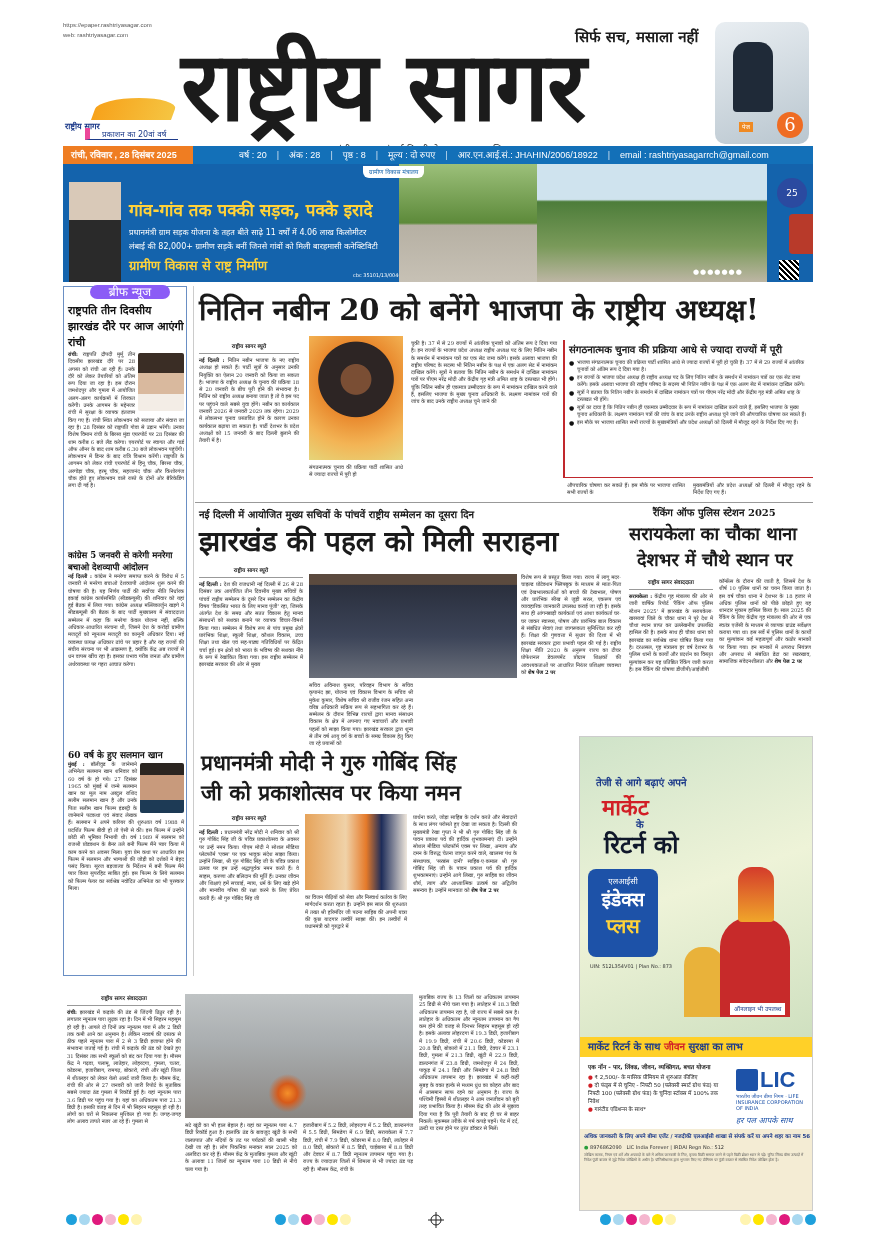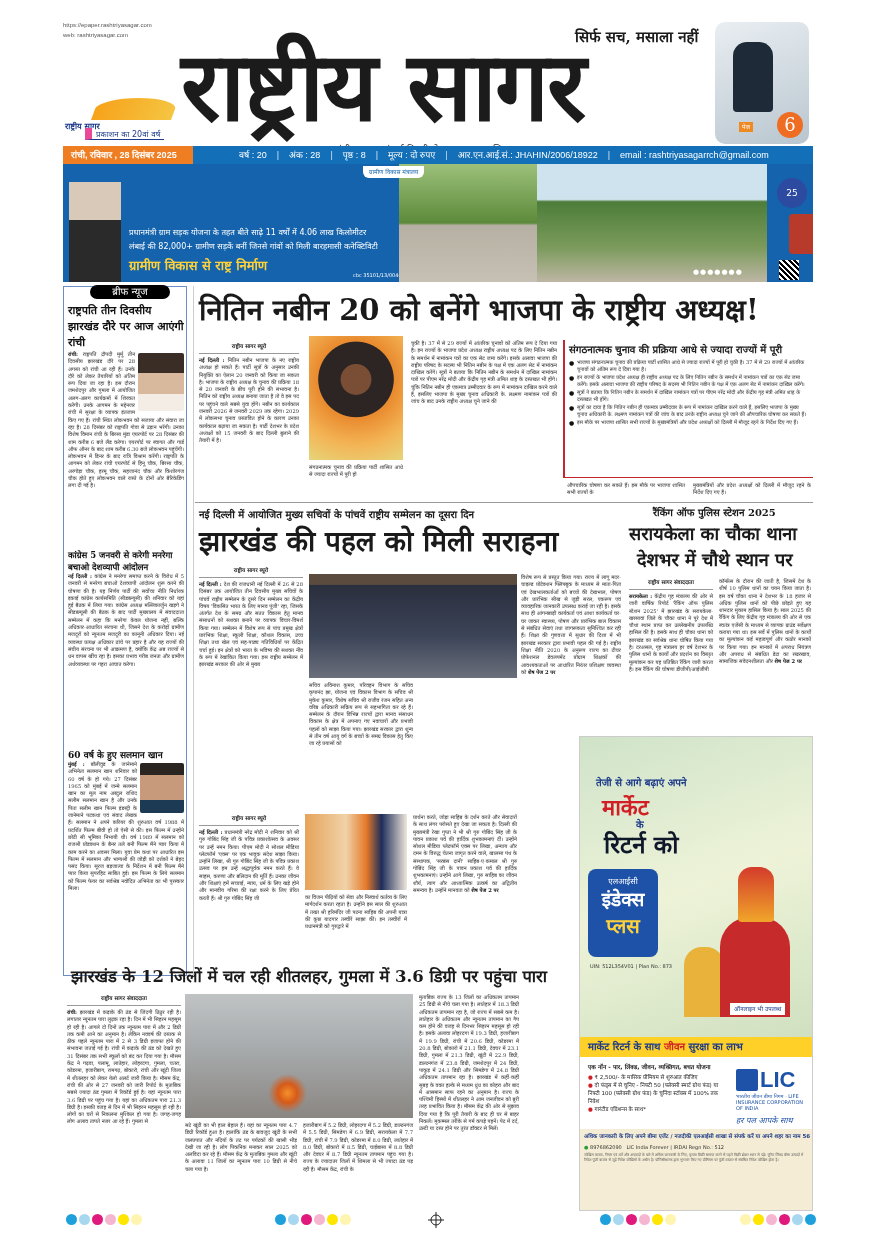--- a/index.html
+++ b/index.html
@@ -4,21 +4,21 @@
 <style>
 *{box-sizing:border-box;margin:0;padding:0}
 body{width:877px;height:1241px;background:#fff;font-family:"DejaVu Sans","Liberation Sans",sans-serif;color:#222;position:relative;overflow:hidden}
 .page{position:absolute;left:63px;top:18px;width:750px;height:1200px}
 
 .urls{position:absolute;left:0;top:2px;font-size:6px;color:#555;line-height:10px;font-family:"Liberation Sans",sans-serif}
 .logo20{position:absolute;left:2px;top:24px;width:110px;height:92px}
 .logo20 .num{position:absolute;left:2px;top:-8px;font-size:78px;font-weight:900;color:#1d3b8a;font-family:"Liberation Sans",sans-serif;letter-spacing:-6px;line-height:90px}
 .logo20 .wave{position:absolute;left:30px;top:56px;width:80px;height:22px;border-radius:50% 50% 0 0;background:linear-gradient(90deg,#f7a21b,#f5c542);transform:skewX(-20deg)}
 .logo20 .brand{position:absolute;left:0;top:78px;font-size:8px;color:#1d3b8a;font-weight:bold}
-.pubyr{position:absolute;left:22px;top:110px;font-size:8px;color:#1d3b8a;border-left:7px solid #ec4899;border-bottom:1px solid #1d3b8a;padding:0 4px}
+.pubyr{position:absolute;left:22px;top:110px;font-size:8px;color:#1d3b8a;border-left:5px solid #ec4899;border-bottom:1px solid #1d3b8a;padding:0 12px}
 .title{position:absolute;left:118px;top:14px;font-size:96px;font-weight:900;line-height:110px;color:#1b1b1b;font-family:"DejaVu Serif",serif;letter-spacing:-2px;white-space:nowrap}
 .tagline{position:absolute;left:512px;top:8px;font-size:15px;font-weight:bold;color:#1b1b1b;font-family:"DejaVu Serif",serif}
 .subline{position:absolute;left:272px;top:124px;font-size:10px;color:#222;font-family:"DejaVu Serif",serif}
 .promo{position:absolute;left:652px;top:4px;width:94px;height:122px;border-radius:10px;background:linear-gradient(160deg,#e9eef2,#b9c6cf);overflow:hidden}
 .promo .pnum{position:absolute;right:6px;bottom:6px;width:26px;height:26px;border-radius:50%;background:#ef6c23;color:#fff;text-align:center;font-size:18px;line-height:26px;font-family:"DejaVu Serif",serif}
 .promo .ptag{position:absolute;left:24px;bottom:12px;background:#ef8a23;color:#fff;font-size:6px;padding:1px 3px}
 .promo .fig{position:absolute;left:18px;top:20px;width:40px;height:70px;background:#1f2a38;border-radius:14px 14px 4px 4px}
 .infobar{position:absolute;left:0;top:128px;width:750px;height:18px;background:#1370b8;color:#fff;font-size:9px;line-height:18px;display:flex;font-family:"Liberation Sans",sans-serif}
 .infobar .date{background:#ef7d22;padding:0 8px;width:130px;font-weight:bold}
 .infobar .meta{display:flex;gap:10px;padding-left:46px;white-space:nowrap}
@@ -33,21 +33,21 @@
 .banner .code{position:absolute;left:290px;top:108px;font-size:5px;color:#fff}
 .banner .ministry{position:absolute;left:300px;top:2px;font-size:6px;color:#1463ac;background:#fff;padding:2px 6px;border-radius:0 0 6px 6px}
 .banner .ph1{position:absolute;left:336px;top:0;width:138px;height:118px;background:linear-gradient(180deg,#9cc07a 0,#5d8a3a 50%,#b6b0a3 52%,#c7c1b5 100%)}
 .banner .tractor{position:absolute;left:390px;top:50px;width:50px;height:40px;background:#b83a2a;border-radius:4px}
 .banner .ph2{position:absolute;left:474px;top:0;width:230px;height:118px;background:linear-gradient(180deg,#cfe3ee 0,#cfe3ee 30%,#4d7d3a 32%,#7a9a5a 70%,#bdb6a4 100%)}
 .banner .badge{position:absolute;left:714px;top:14px;width:30px;height:30px;border-radius:50%;background:#2b4aa0;color:#fff;font-size:9px;text-align:center;line-height:30px}
 .banner .qr{position:absolute;left:716px;top:96px;width:20px;height:20px;background:repeating-linear-gradient(45deg,#000 0 2px,#fff 2px 4px)}
 .banner .social{position:absolute;left:630px;top:104px;font-size:7px;color:#fff;letter-spacing:1px}
 
 .leftcol{position:absolute;left:0;top:268px;width:124px;height:690px;border:1px solid #6a8fc4}
-.pill{position:absolute;left:26px;top:-2px;width:80px;height:14px;background:#000000;color:#fff;font-size:10px;text-align:center;line-height:14px;border-radius:7px}
+.pill{position:absolute;left:26px;top:-2px;width:80px;height:14px;background:#8b5cf6;color:#fff;font-size:12px;text-align:center;line-height:14px;border-radius:7px}
 .lhead{font-weight:bold;color:#111;font-family:"DejaVu Serif",serif}
 .small{font-size:5.2px;line-height:7.3px;color:#333;text-align:justify;font-family:"DejaVu Serif",serif}
 .small b{color:#111}
 .bnews{position:absolute;left:4px}
 .photo{background:#c9b9a8;border-radius:2px}
 
 .hl{position:absolute;font-weight:bold;color:#1a1a1a;white-space:nowrap;font-family:"DejaVu Serif",serif}
 .byline{font-size:5.5px;font-weight:bold;text-align:center;border-bottom:1px solid #999;padding-bottom:3px;margin-bottom:3px;font-family:"DejaVu Serif",serif}
 .col{position:absolute}
 .pic{position:absolute;overflow:hidden}
@@ -128,20 +128,21 @@
       <span>मूल्य : दो रुपए</span>
         <span class="sep">|</span>
       <span>आर.एन.आई.सं.: JHAHIN/2006/18922</span>
         <span class="sep">|</span>
       <span>email : rashtriyasagarrch@gmail.com</span>
     </div>
   </div>
 
   <div class="banner">
     <div class="pm"></div>
+    <div class="h1">गांव-गांव तक पक्की सड़क, पक्के इरादे</div>
     <div class="l1">प्रधानमंत्री ग्राम सड़क योजना के तहत बीते साढ़े 11 वर्षों में 4.06 लाख किलोमीटर</div>
     <div class="l2">लंबाई की 82,000+ ग्रामीण सड़कें बनीं जिनसे गांवों को मिली बारहमासी कनेक्टिविटी</div>
     <div class="h2">ग्रामीण विकास से राष्ट्र निर्माण</div>
     <div class="code">cbc 35101/13/0046/2526</div>
     <div class="ph1">
         <div class="tractor"></div>
       </div>
     <div class="ministry">ग्रामीण विकास मंत्रालय</div>
     <div class="ph2"></div>
     <div class="badge">25</div>
@@ -202,29 +203,30 @@
 
   <div class="hl" style="left:590px;top:488px;font-size:10px;line-height:14px">रैंकिंग ऑफ पुलिस स्टेशन 2025</div>
   <div class="hl" style="left:566px;top:504px;font-size:18px;line-height:24px">सरायकेला का चौका थाना</div>
   <div class="hl" style="left:574px;top:530px;font-size:18px;line-height:24px">देशभर में चौथे स्थान पर</div>
   <div class="col" style="left:566px;top:560px;width:84px">
     <div class="byline">राष्ट्रीय सागर संवाददाता</div>
     <div class="small"><b>सरायकेला :</b> <span>केंद्रीय गृह मंत्रालय की ओर से जारी वार्षिक रिपोर्ट 'रैंकिंग ऑफ पुलिस स्टेशन 2025' में झारखंड के सरायकेला-खरसावां जिले के चौका थाना ने पूरे देश में चौथा स्थान प्राप्त कर उल्लेखनीय उपलब्धि हासिल की है। इसके साथ ही चौका थाना को झारखंड का सर्वश्रेष्ठ थाना घोषित किया गया है। दरअसल, गृह मंत्रालय हर वर्ष देशभर के पुलिस थानों के कार्यों और प्रदर्शन का विस्तृत मूल्यांकन कर यह प्रतिष्ठित रैंकिंग जारी करता है। इस रैंकिंग की घोषणा डीजीपी/आईजीपी</span></div>
   </div>
   <div class="small" style="position:absolute;left:656px;top:560px;width:92px"><span>कॉन्फ्रेंस के दौरान की जाती है, जिसमें देश के शीर्ष 10 पुलिस थानों का चयन किया जाता है। इस वर्ष चौका थाना ने देशभर के 18 हजार से अधिक पुलिस थानों को पीछे छोड़ते हुए यह शानदार मुकाम हासिल किया है। साल 2025 की रैंकिंग के लिए केंद्रीय गृह मंत्रालय की ओर से एक स्वतंत्र एजेंसी के माध्यम से व्यापक ग्राउंड सर्वेक्षण कराया गया था। इस सर्वे में पुलिस थानों के कार्यों का मूल्यांकन कई महत्वपूर्ण और कठोर मानकों पर किया गया। इन मानकों में अपराध नियंत्रण और अपराध से संबंधित डेटा का रखरखाव, सामाजिक संवेदनशीलता और</span> <b>शेष पेज 2 पर</b></div>
 
+  <div class="hl" style="left:138px;top:730px;font-size:21px;line-height:30px">प्रधानमंत्री मोदी ने गुरु गोबिंद सिंह</div>
+  <div class="hl" style="left:138px;top:760px;font-size:21px;line-height:30px">जी को प्रकाशोत्सव पर किया नमन</div>
   <div class="col" style="left:136px;top:796px;width:100px">
     <div class="byline">राष्ट्रीय सागर ब्यूरो</div>
     <div class="small"><b>नई दिल्ली :</b> <span>प्रधानमंत्री नरेंद्र मोदी ने शनिवार को श्री गुरु गोबिंद सिंह जी के पवित्र प्रकाशोत्सव के अवसर पर उन्हें नमन किया। पीएम मोदी ने सोशल मीडिया प्लेटफॉर्म 'एक्स' पर एक भावुक संदेश साझा किया। उन्होंने लिखा, श्री गुरु गोबिंद सिंह जी के पवित्र प्रकाश उत्सव पर हम उन्हें श्रद्धापूर्वक नमन करते हैं। वे साहस, करुणा और बलिदान की मूर्ति हैं। उनका जीवन और शिक्षाएं हमें सच्चाई, न्याय, धर्म के लिए खड़े होने और मानवीय गरिमा की रक्षा करने के लिए प्रेरित करती हैं। श्री गुरु गोबिंद सिंह जी</span></div>
   </div>
   <div class="pic" style="left:242px;top:796px;width:102px;height:76px;background:linear-gradient(90deg,#e6a35a 0,#f0d2a8 40%,#e57a2a 60%,#1e2d5a 75%,#efe7dc 100%)"></div>
   <div class="small" style="position:absolute;left:242px;top:876px;width:102px">का विजन पीढ़ियों को सेवा और निस्वार्थ कर्तव्य के लिए मार्गदर्शन करता रहता है। उन्होंने इस साल की शुरुआत में तख्त श्री हरिमंदिर जी पटना साहिब की अपनी यात्रा की कुछ यादगार तस्वीरें साझा कीं। इन तस्वीरों में प्रधानमंत्री को गुरुद्वारे में</div>
   <div class="small" style="position:absolute;left:350px;top:796px;width:104px"><span>प्रार्थना करते, जोड़ा साहिब के दर्शन करते और सेवादारों के साथ लंगर परोसते हुए देखा जा सकता है। दिल्ली की मुख्यमंत्री रेखा गुप्ता ने भी श्री गुरु गोबिंद सिंह जी के पावन प्रकाश पर्व की हार्दिक शुभकामनाएं दीं। उन्होंने सोशल मीडिया प्लेटफॉर्म एक्स पर लिखा, अन्याय और दमन के विरुद्ध चेतना जागृत करने वाले, खालसा पंथ के संस्थापक, 'सरबंस दानी' साहिब-ए-कमाल श्री गुरु गोबिंद सिंह जी के पावन प्रकाश पर्व की हार्दिक शुभकामनाएं। उन्होंने आगे लिखा, गुरु साहिब का जीवन शौर्य, त्याग और आध्यात्मिक उत्कर्ष का अद्वितीय समन्वय है। उन्होंने मानवता को</span> <b>शेष पेज 2 पर</b></div>
 
-  <div class="hl" style="left:8px;top:948px;font-size:16.5px;line-height:22px">झारखंड के 12 जिलों में चल रही शीतलहर, गुमला में 3.6 डिग्री पर पहुंचा पारा</div>
   <div class="col" style="left:4px;top:976px;width:114px">
     <div class="byline">राष्ट्रीय सागर संवाददाता</div>
     <div class="small"><b>रांची:</b> <span>झारखंड में कड़ाके की ठंड से जिंदगी ठिठुर रही है। लगातार न्यूनतम पारा लुढ़क रहा है। दिन में भी सिहरन महसूस हो रही है। आगले दो दिनों तक न्यूनतम पारा में और 2 डिग्री तक कमी आने का अनुमान है। लेकिन नववर्ष की दस्तक से ठीक पहले न्यूनतम पारा में 2 से 3 डिग्री इजाफा होने की संभावना जताई गई है। रांची में कड़ाके की ठंड को देखते हुए 31 दिसंबर तक सभी स्कूलों को बंद कर दिया गया है। मौसम केंद्र ने गढ़वा, पलामू, लातेहार, लोहरदगा, गुमला, चतरा, कोडरमा, हजारीबाग, रामगढ़, बोकारो, रांची और खूंटी जिला में शीतलहर को लेकर येलो अलर्ट जारी किया है। मौसम केंद्र, रांची की ओर से 27 जनवरी को जारी रिपोर्ट के मुताबिक सबसे ज्यादा ठंड गुमला में रिकॉर्ड हुई है। यहां न्यूनतम पारा 3.6 डिग्री पर पहुंच गया है। यहां का अधिकतम पारा 21.3 डिग्री है। इसकी वजह से दिन में भी सिहरन महसूस हो रही है। लोगों का घरों से निकलना मुश्किल हो गया है। जगह-जगह लोग अलाव तापते नजर आ रहे हैं। गुमला से</span></div>
   </div>
   <div class="pic" style="left:122px;top:976px;width:228px;height:124px;background:radial-gradient(circle at 45% 80%,#f5902a 0,#d65a1a 6%,transparent 12%),linear-gradient(180deg,#bfc3c4 0,#a9adaf 40%,#8a8682 100%)"></div>
   <div class="small" style="position:absolute;left:122px;top:1104px;width:112px">सटे खूंटी का भी हाल बेहाल है। यहां का न्यूनतम पारा 4.7 डिग्री रिकॉर्ड हुआ है। हालांकि ठंड के बावजूद खूंटी के सभी जलप्रपात और नदियों के तट पर पर्यटकों की खासी भीड़ देखी जा रही है। लोग पिकनिक मनाकर साल 2025 को अलविदा कर रहे हैं। मौसम केंद्र के मुताबिक गुमला और खूंटी के अलावा 11 जिलों का न्यूनतम पारा 10 डिग्री से नीचे चला गया है।</div>
   <div class="small" style="position:absolute;left:240px;top:1104px;width:110px">हजारीबाग में 5.2 डिग्री, लोहरदगा में 5.2 डिग्री, डाल्टनगंज में 5.5 डिग्री, सिमडेगा में 6.9 डिग्री, सरायकेला में 7.7 डिग्री, रांची में 7.9 डिग्री, कोडरमा में 8.0 डिग्री, लातेहार में 8.0 डिग्री, बोकारो में 8.5 डिग्री, चाईबासा में 8.8 डिग्री और देवघर में 8.7 डिग्री न्यूनतम तापमान पहुंच गया है। राज्य के ज्यादातर जिलों में शिमला से भी ज्यादा ठंड पड़ रही है। मौसम केंद्र, रांची के</div>
   <div class="small" style="position:absolute;left:356px;top:976px;width:100px">मुताबिक राज्य के 13 जिलों का अधिकतम तापमान 25 डिग्री से नीचे चला गया है। लातेहार में 18.3 डिग्री अधिकतम तापमान रहा है, जो राज्य में सबसे कम है। लातेहार के अधिकतम और न्यूनतम तापमान का गैप कम होने की वजह से दिनभर सिहरन महसूस हो रही है। इसके अलावा लोहरदगा में 19.3 डिग्री, हजारीबाग में 19.9 डिग्री, रांची में 20.6 डिग्री, कोडरमा में 20.8 डिग्री, बोकारो में 21.1 डिग्री, देवघर में 23.1 डिग्री, गुमला में 21.3 डिग्री, खूंटी में 22.9 डिग्री, डाल्टनगंज में 23.8 डिग्री, जमशेदपुर में 24 डिग्री, पाकुड़ में 24.1 डिग्री और सिमडेगा में 24.8 डिग्री अधिकतम तापमान रहा है। झारखंड में कहीं-कहीं सुबह के वक्त हल्के से मध्यम धुंध का कोहरा और बाद में आसमान साफ रहने का अनुमान है। राज्य के पश्चिमी हिस्सों में शीतलहर ने आम जनजीवन को बुरी तरह प्रभावित किया है। मौसम केंद्र की ओर से सुझाव दिया गया है कि पूरी तैयारी के बाद ही घर से बाहर निकलें। मुकम्मल तरीके से गर्म कपड़े पहनें। पेट में दर्द, उल्टी या दस्त होने पर तुरंत डॉक्टर से मिलें।</div>
 
   <div class="ad">

